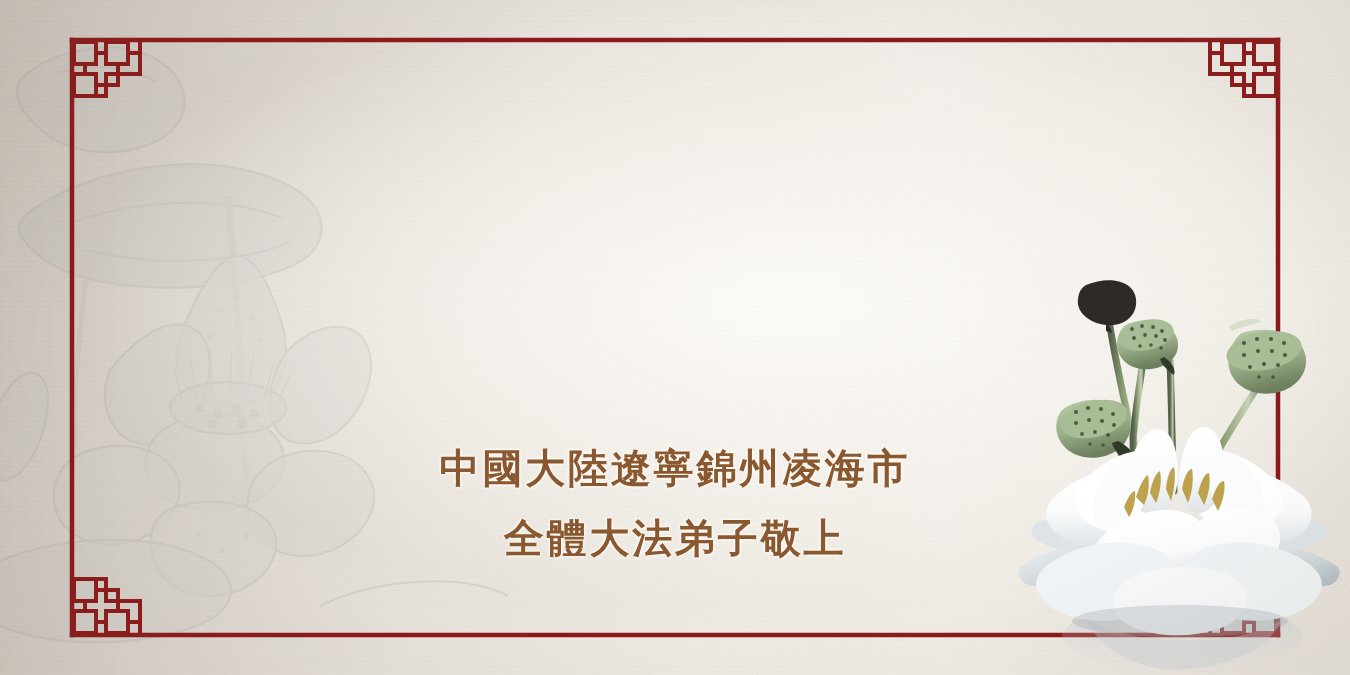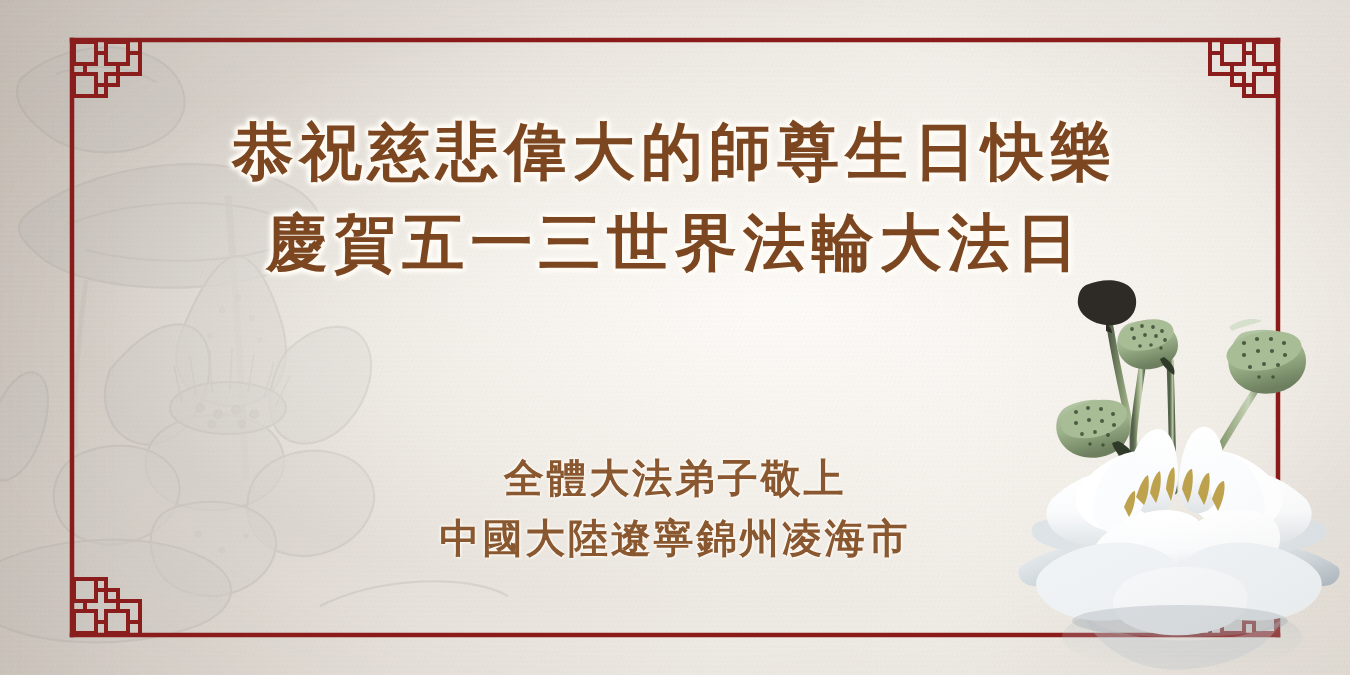--- a/index.html
+++ b/index.html
@@ -404,24 +404,20 @@
         <path d="M182 248 C206 232 240 230 258 244 C272 256 268 282 246 296 C220 312 182 310 168 292 C156 276 164 258 182 248 Z" fill="url(#petalW)"></path>
         <path d="M46 282 C78 264 126 262 152 280 C172 294 168 322 138 336 C102 352 50 348 30 326 C14 308 24 294 46 282 Z" fill="#eff3f5"></path>
         <path d="M284 282 C252 264 204 262 178 280 C158 294 162 322 192 336 C228 352 280 348 300 326 C316 308 306 294 284 282 Z" fill="#eff3f5"></path>
         <path d="M118 302 C148 288 196 288 222 304 C242 316 236 344 204 354 C168 366 124 360 106 344 C92 330 100 312 118 302 Z" fill="#f6f8f9"></path>
       </g>
 
       <ellipse cx="166" cy="346" rx="108" ry="16" fill="#9aa6ad" opacity=".32"></ellipse>
     </svg>
   </div>
 
-  <div class="headline">
-    <div class="line line-1">恭祝慈悲偉大的師尊生日快樂</div>
-    <div class="line line-2">慶賀五一三世界法輪大法日</div>
-  </div>
 
   <div class="signature">
+    <div class="line line-1">中國大陸遼寧錦州凌海市</div>
     <div class="line line-2">全體大法弟子敬上</div>
-    <div class="line line-1">中國大陸遼寧錦州凌海市</div>
   </div>
 
   <div class="bg-vignette"></div>
 </div>
 
 </body></html>

